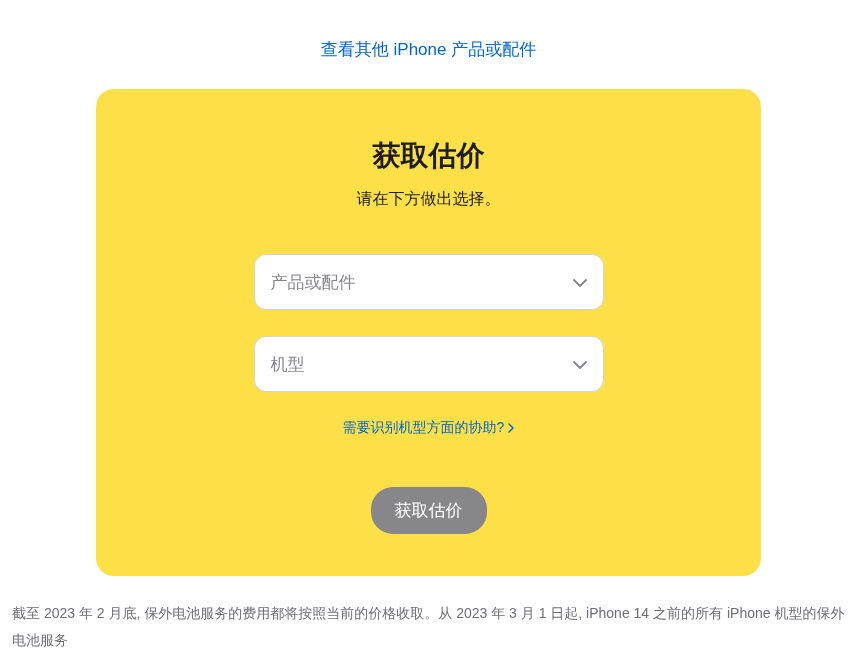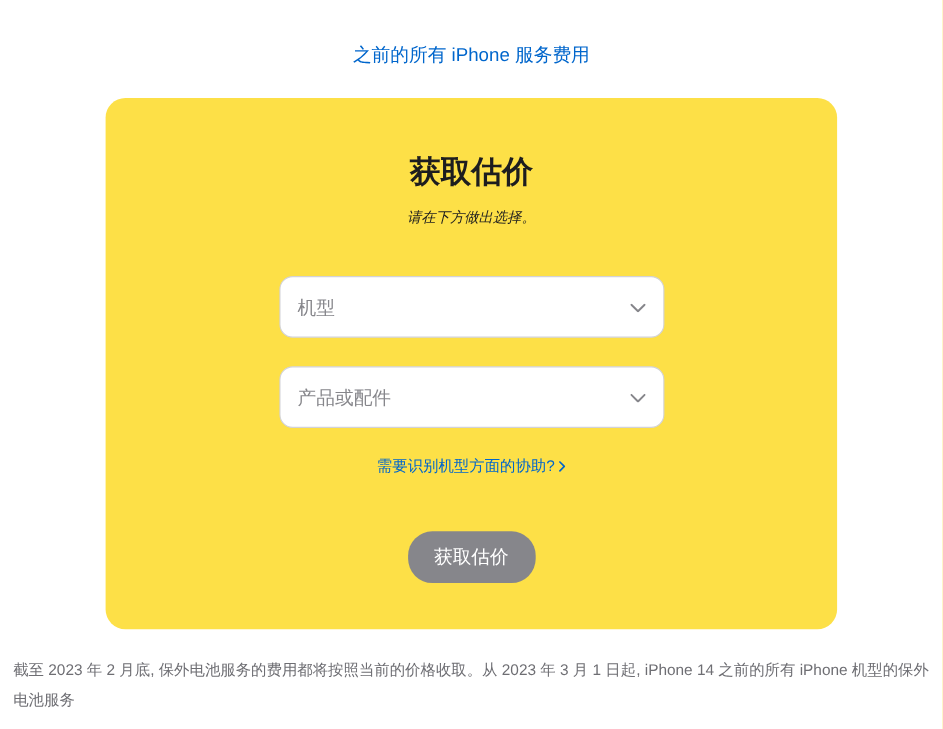--- a/index.html
+++ b/index.html
@@ -34,24 +34,23 @@
       padding: 48px 40px 42px;
       text-align: center;
     }
     .card-title {
       font-size: 28px;
       font-weight: 600;
       color: #1d1d1f;
       margin-bottom: 14px;
     }
     .card-subtitle {
-      font-size: 13px;
+      font-size: 16px;
       color: #1d1d1f;
       margin-bottom: 44px;
-      font-style: italic;
     }
     .select-wrapper {
       position: relative;
       width: 350px;
       margin: 0 auto 26px;
     }
     .select-box {
       width: 100%;
       height: 56px;
       background: #ffffff;
@@ -112,41 +111,41 @@
       line-height: 1.9;
     }
     .footer-p1 {
       margin-bottom: 16px;
     }
   </style>
 </head>
 <body>
 
 <div class="top-link">
-  <a>之前的所有 iPhone 服务费用</a>
+  <a>查看其他 iPhone 产品或配件</a>
 </div>
 
 <div class="card">
   <div class="card-title">获取估价</div>
   <div class="card-subtitle">请在下方做出选择。</div>
 
   <div class="select-wrapper">
     <div class="select-box">
-      <span>机型</span>
+      <span>产品或配件</span>
       <span class="chevron">
         <svg viewBox="0 0 14 8" fill="none">
             <path d="M1 1L7 7L13 1" stroke="#86868b" stroke-width="1.8" stroke-linecap="round" stroke-linejoin="round"></path>
           </svg>
       </span>
     </div>
   </div>
 
   <div class="select-wrapper">
     <div class="select-box">
-      <span>产品或配件</span>
+      <span>机型</span>
       <span class="chevron">
         <svg viewBox="0 0 14 8" fill="none">
             <path d="M1 1L7 7L13 1" stroke="#86868b" stroke-width="1.8" stroke-linecap="round" stroke-linejoin="round"></path>
           </svg>
       </span>
     </div>
   </div>
 
   <a class="help-link">
     <span>需要识别机型方面的协助?</span>

